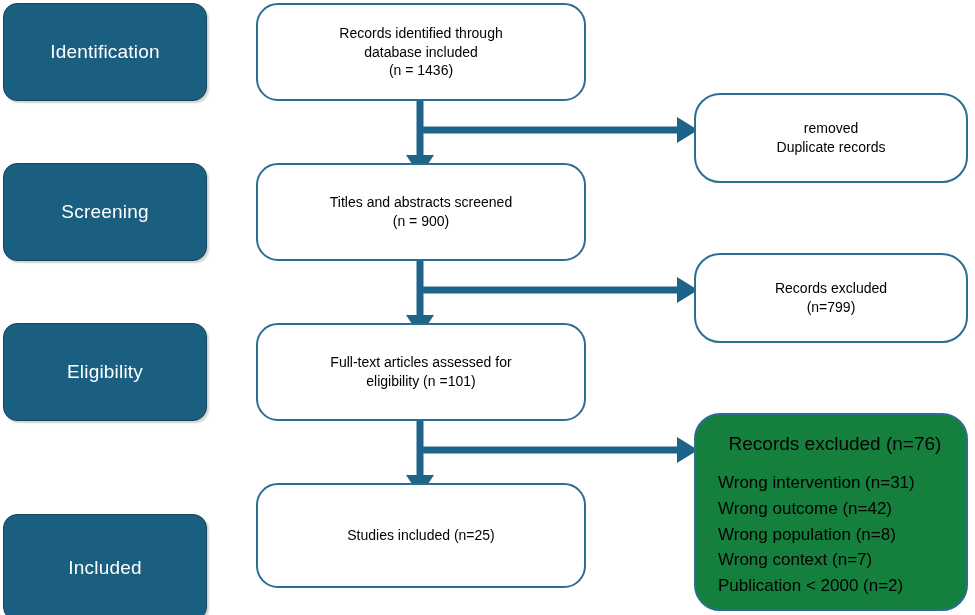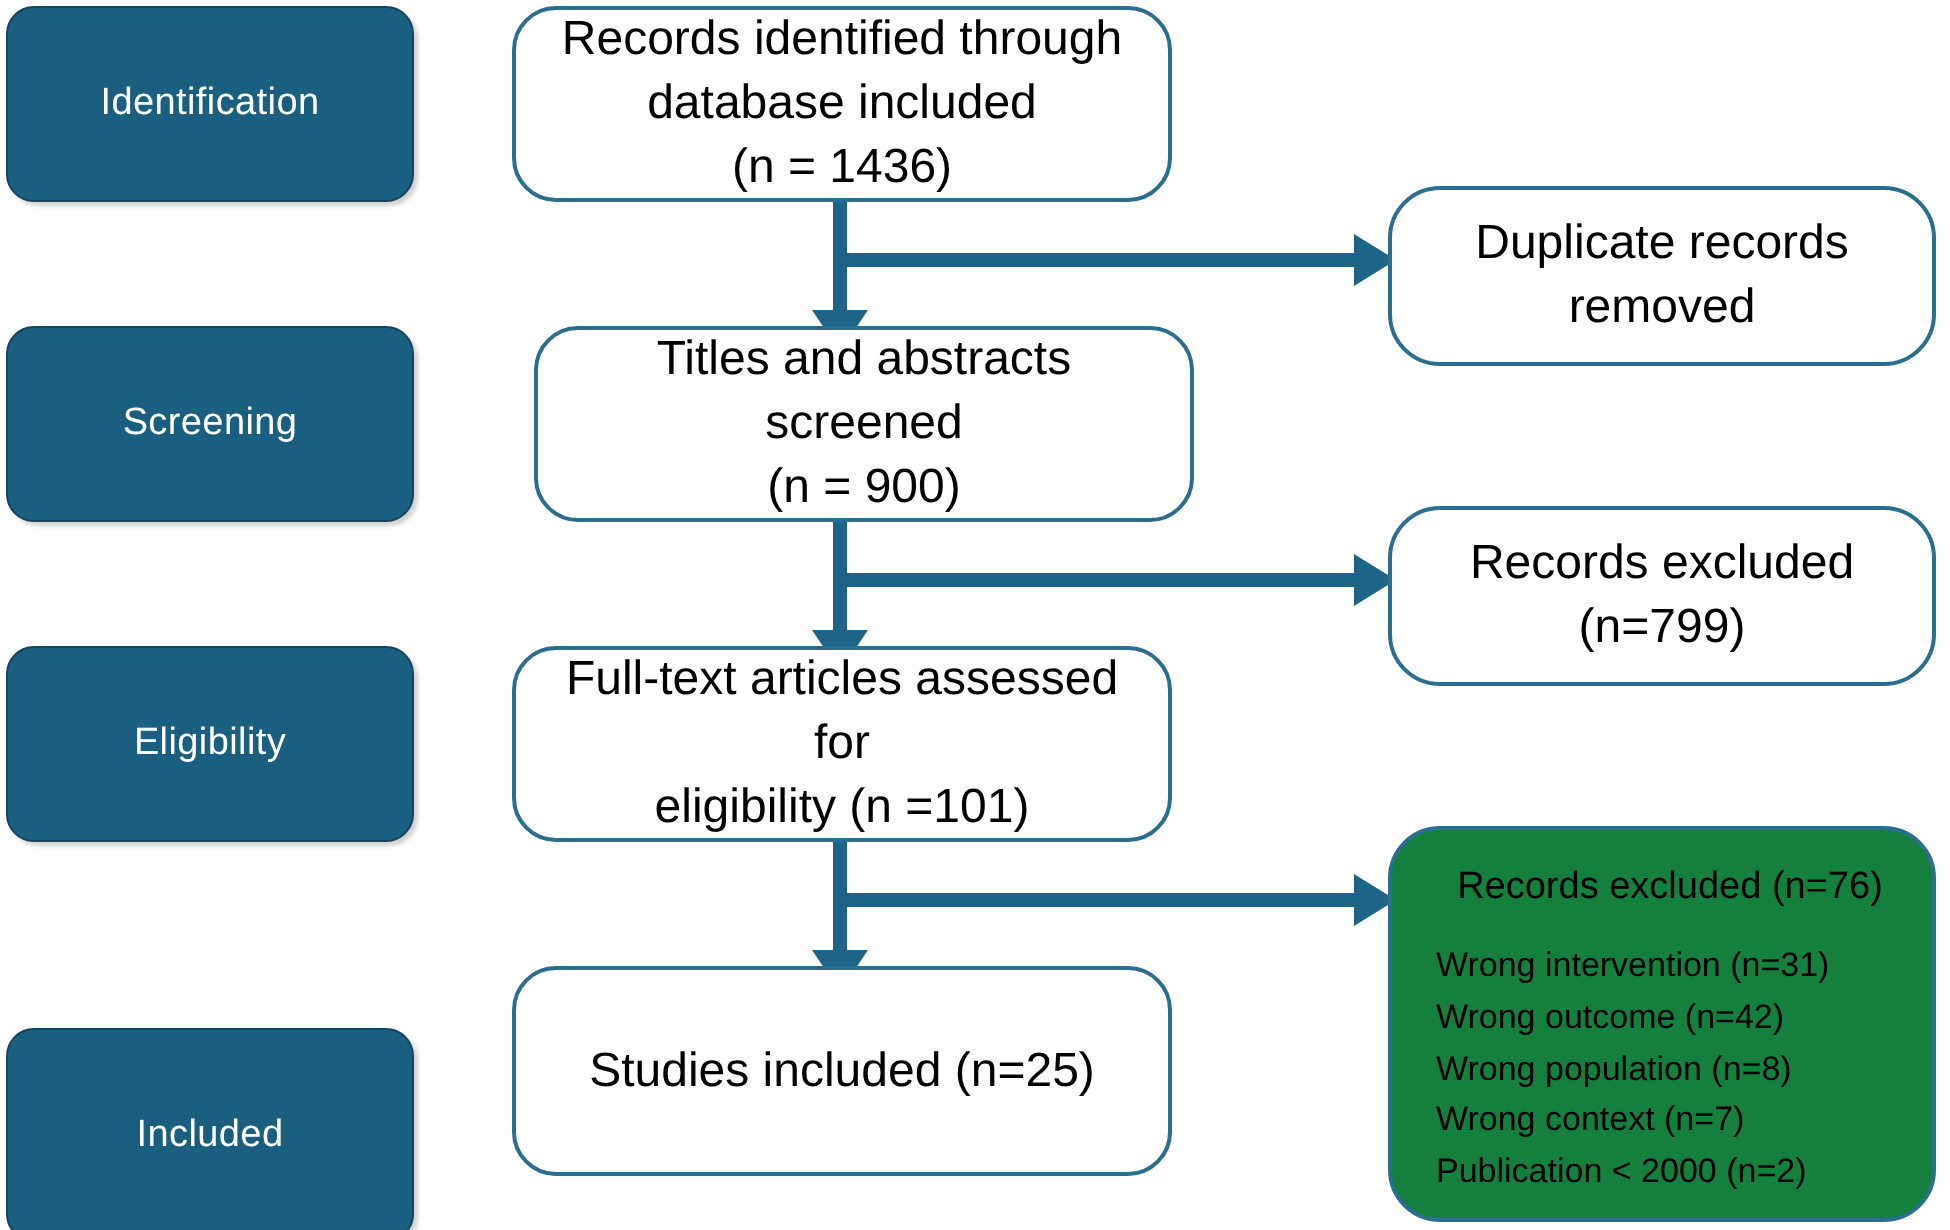--- a/index.html
+++ b/index.html
@@ -33,21 +33,21 @@
   .flow-box {
     position: absolute;
     background: #ffffff;
     border: 2px solid #2a6e90;
     border-radius: 22px;
     display: flex;
     align-items: center;
     justify-content: center;
     text-align: center;
     color: #000000;
-    font-size: 24px;
+    font-size: 14px;
     line-height: 1.33;
     box-sizing: border-box;
     padding: 4px 18px;
   }
   .flow-box.wide-radius { border-radius: 26px; }
   .excl-detail {
     position: absolute;
     background: #15803d;
     border: 2px solid #2a6e90;
     border-radius: 26px;
@@ -131,21 +131,21 @@
   </div>
 
   <div class="flow-box" style="left:256px; top:3px; width:330px; height:98px;">
     <div>
       <div>Records identified through</div>
       <div>database included</div>
       <div>(n = 1436)</div>
     </div>
   </div>
 
-  <div class="flow-box" style="left:267px; top:163px; width:330px; height:98px;">
+  <div class="flow-box" style="left:256px; top:163px; width:330px; height:98px;">
     <div>
       <div>Titles and abstracts screened</div>
       <div>(n = 900)</div>
     </div>
   </div>
 
   <div class="flow-box" style="left:256px; top:323px; width:330px; height:98px;">
     <div>
       <div>Full-text articles assessed for</div>
       <div>eligibility (n =101)</div>
@@ -153,22 +153,22 @@
   </div>
 
   <div class="flow-box" style="left:256px; top:483px; width:330px; height:105px;">
     <div>
       <div>Studies included (n=25)</div>
     </div>
   </div>
 
   <div class="flow-box wide-radius" style="left:694px; top:93px; width:274px; height:90px;">
     <div>
+      <div>removed</div>
       <div>Duplicate records</div>
-      <div>removed</div>
     </div>
   </div>
 
   <div class="flow-box wide-radius" style="left:694px; top:253px; width:274px; height:90px;">
     <div>
       <div>Records excluded</div>
       <div>(n=799)</div>
     </div>
   </div>
 

